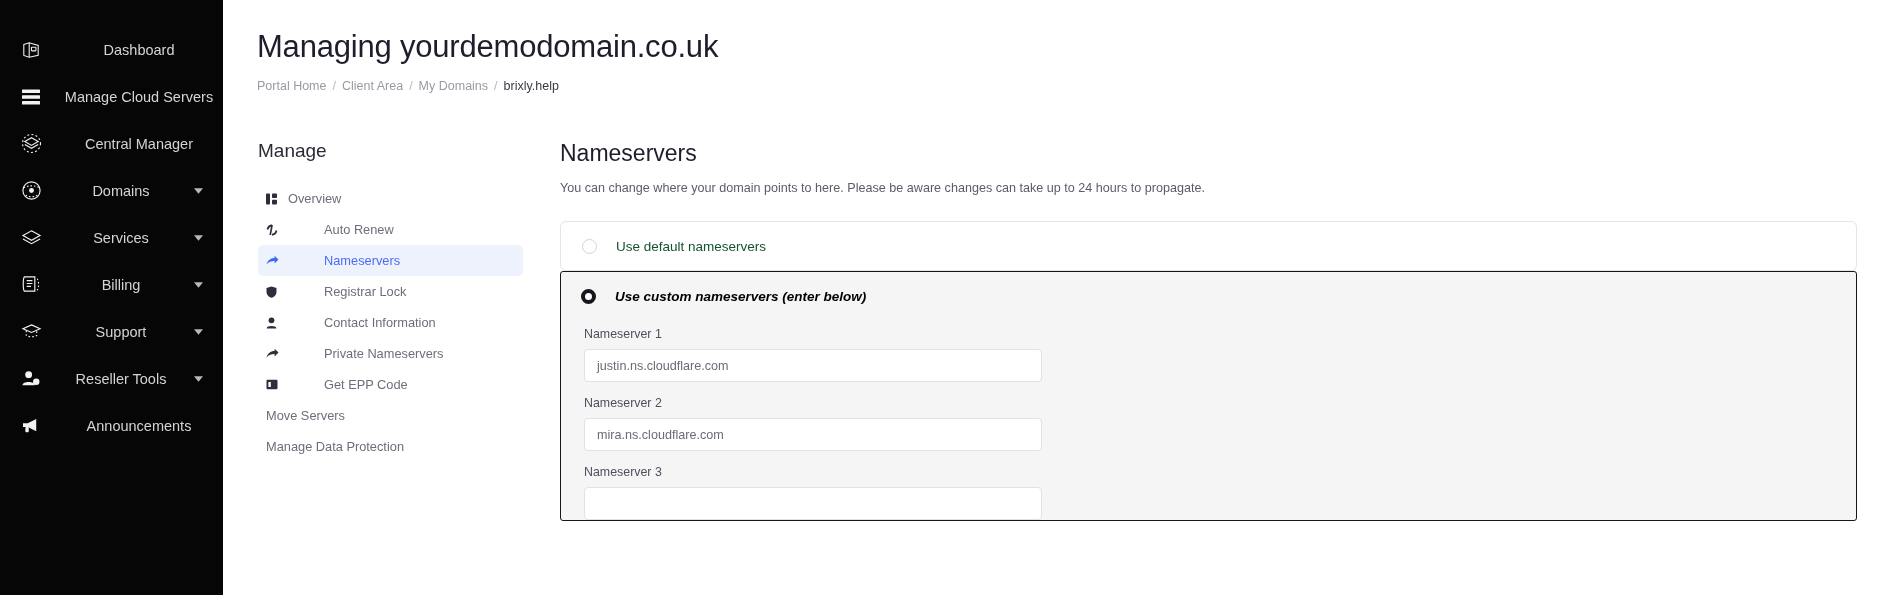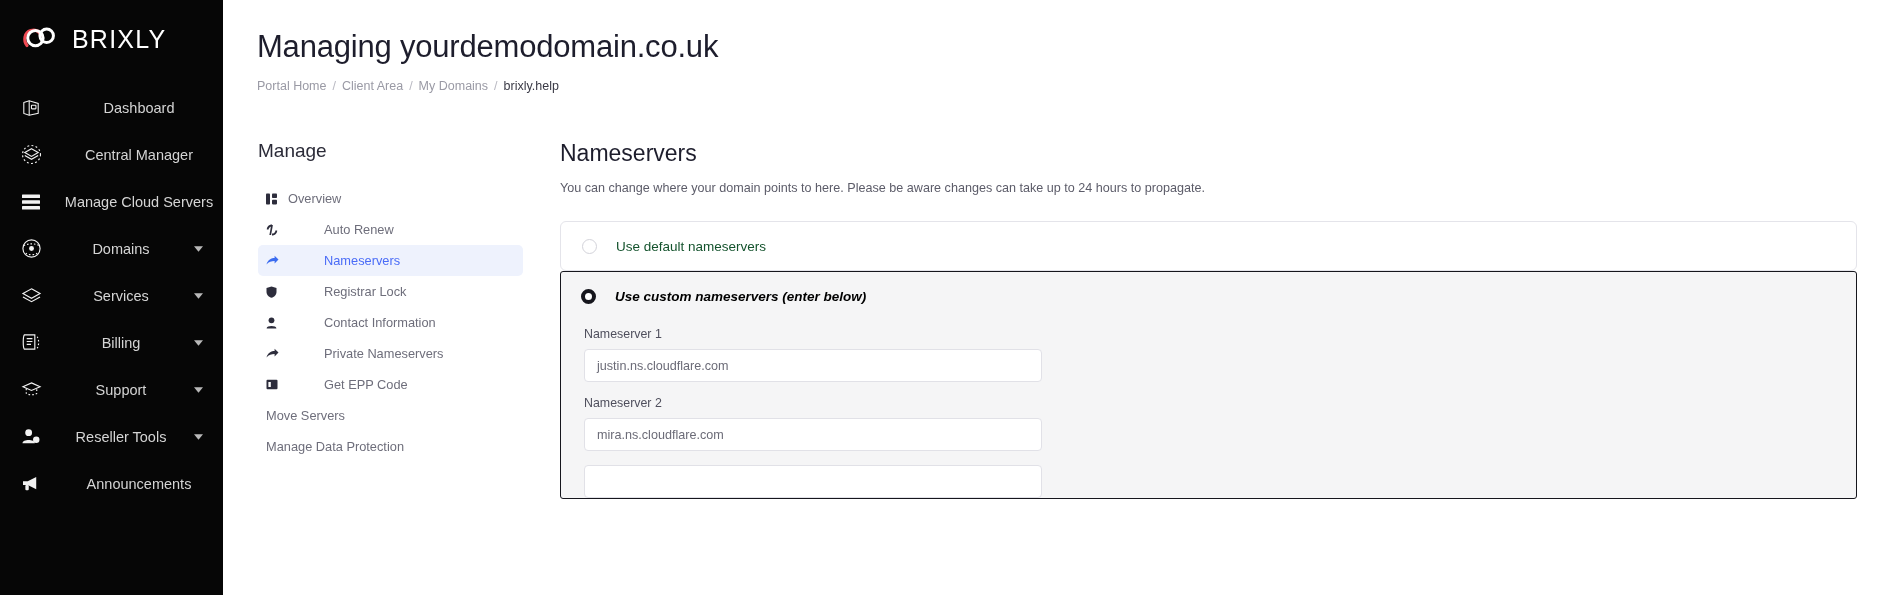--- a/index.html
+++ b/index.html
@@ -209,64 +209,54 @@
   }
   .field-input.last { margin-bottom: 0; }
 </style>
 </head>
 <body>
 
 <div class="app">
 
   <aside class="sidebar">
 
-    <div class="brand">
-      <span class="brand-mark">
-        <svg viewBox="0 0 44 32" width="42" height="30">
-          <path d="M6 23 C2 18, 3 9, 10 7 C15 5.5, 19 8, 21 12" fill="none" stroke="#ef4a53" stroke-width="3.4" stroke-linecap="round"></path>
-          <circle cx="15" cy="15" r="8.2" fill="none" stroke="#ffffff" stroke-width="3.2"></circle>
-          <circle cx="27" cy="12.5" r="7.2" fill="none" stroke="#ffffff" stroke-width="3.2"></circle>
-        </svg>
-      </span>
-      <span class="brand-text">BRIXLY</span>
-    </div>
 
     <nav class="nav">
 
       <div class="nav-item">
         <span class="nav-icon">
           <svg width="20" height="18" viewBox="0 0 22 20" fill="none" stroke="#f2f2f2" stroke-width="1.2">
             <path d="M3 4 L9 2 L19 5 L19 16 L9 18 L3 16 Z"></path>
             <path d="M9 2 L9 18"></path>
             <rect x="11.5" y="7" width="5" height="4" rx="0.6"></rect>
           </svg>
         </span>
         <span class="nav-label">Dashboard</span>
       </div>
 
       <div class="nav-item">
         <span class="nav-icon">
+          <svg width="20" height="18" viewBox="0 0 20 18" fill="#f2f2f2">
+            <rect x="1" y="1.5" width="18" height="3.6" rx="0.5"></rect>
+            <rect x="1" y="7.2" width="18" height="3.6" rx="0.5"></rect>
+            <rect x="1" y="12.9" width="18" height="3.6" rx="0.5"></rect>
+          </svg>
+        </span>
+        <span class="nav-label">Manage Cloud Servers</span>
+      </div>
+
+      <div class="nav-item">
+        <span class="nav-icon">
           <svg width="21" height="21" viewBox="0 0 22 22" fill="none" stroke="#f2f2f2" stroke-width="1.2">
             <path d="M11 5 L18 9 L11 13 L4 9 Z"></path>
             <path d="M4 12 L11 16 L18 12"></path>
             <circle cx="11" cy="11" r="9.4" stroke-dasharray="2 2.4"></circle>
           </svg>
         </span>
         <span class="nav-label">Central Manager</span>
-      </div>
-
-      <div class="nav-item">
-        <span class="nav-icon">
-          <svg width="20" height="18" viewBox="0 0 20 18" fill="#f2f2f2">
-            <rect x="1" y="1.5" width="18" height="3.6" rx="0.5"></rect>
-            <rect x="1" y="7.2" width="18" height="3.6" rx="0.5"></rect>
-            <rect x="1" y="12.9" width="18" height="3.6" rx="0.5"></rect>
-          </svg>
-        </span>
-        <span class="nav-label">Manage Cloud Servers</span>
       </div>
 
       <div class="nav-item">
         <span class="nav-icon">
           <svg width="21" height="21" viewBox="0 0 22 22" fill="none" stroke="#f2f2f2" stroke-width="1.2">
             <circle cx="11" cy="11" r="9"></circle>
             <circle cx="11" cy="11" r="2.6" fill="#f2f2f2" stroke="none"></circle>
             <path d="M3 8 C7 5.5, 15 5.5, 19 8" stroke-dasharray="1.6 2"></path>
             <path d="M5 16 C8 18, 14 18, 17 16" stroke-dasharray="1.6 2"></path>
           </svg>
@@ -467,20 +457,21 @@
               <span class="radio-label bold">Use custom nameservers (enter below)</span>
             </div>
 
             <div class="ns-fields">
               <div class="field-label">Nameserver 1</div>
               <div class="field-input" placeholder="Nameserver 1">justin.ns.cloudflare.com</div>
 
               <div class="field-label">Nameserver 2</div>
               <div class="field-input" placeholder="Nameserver 2">mira.ns.cloudflare.com</div>
 
+              <div class="field-label">Nameserver 3</div>
               <div class="field-input last" placeholder="Nameserver 3"></div>
             </div>
           </div>
         </div>
 
       </div>
     </div>
   </section>
 </div>
 

